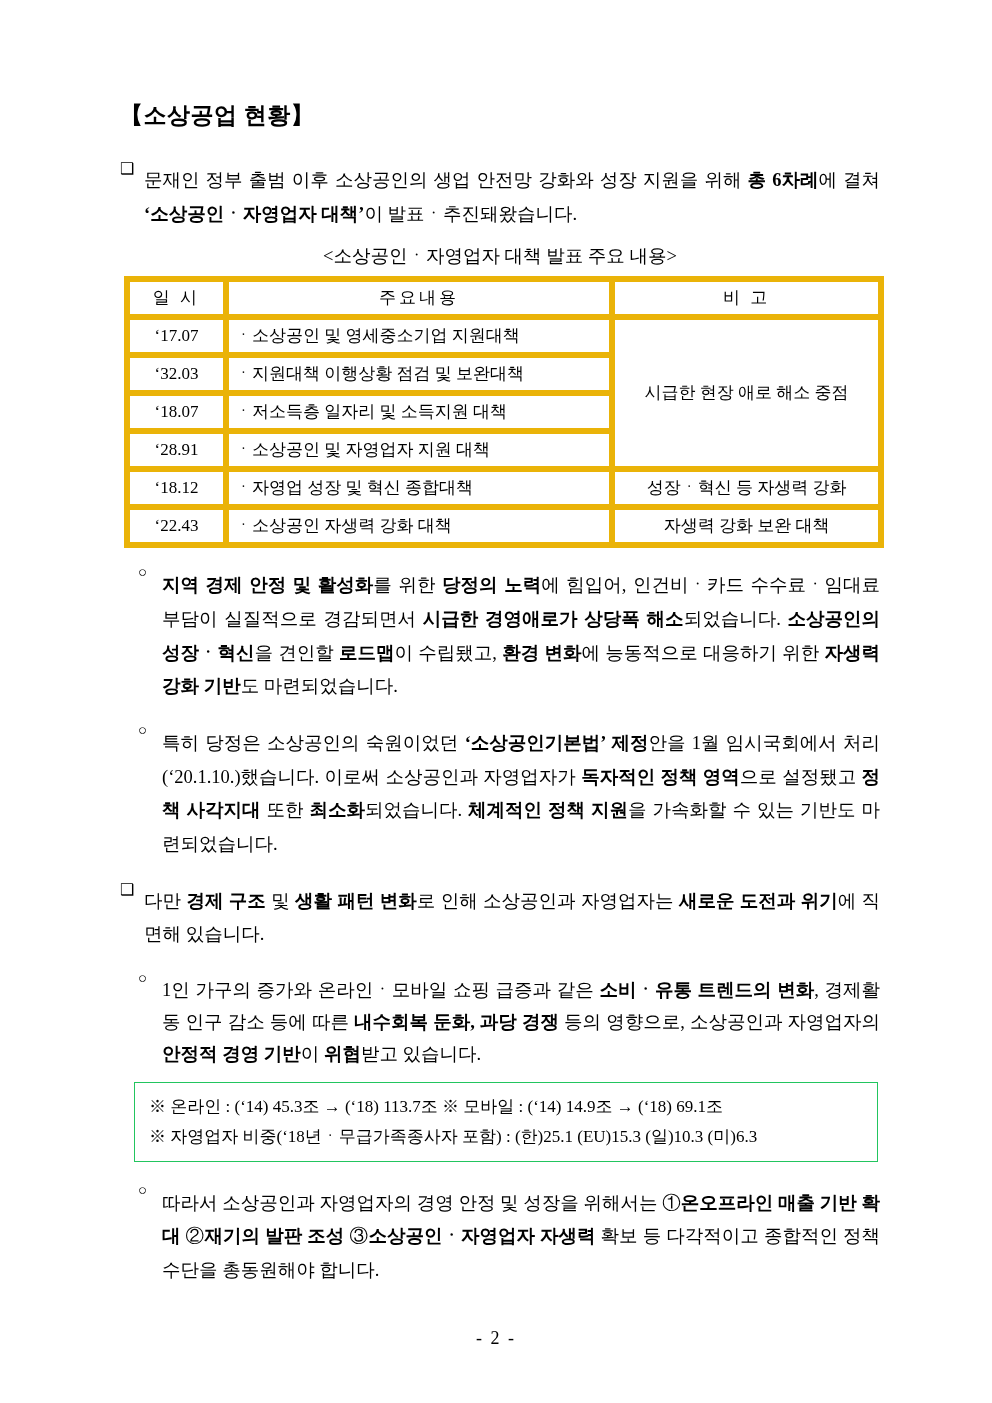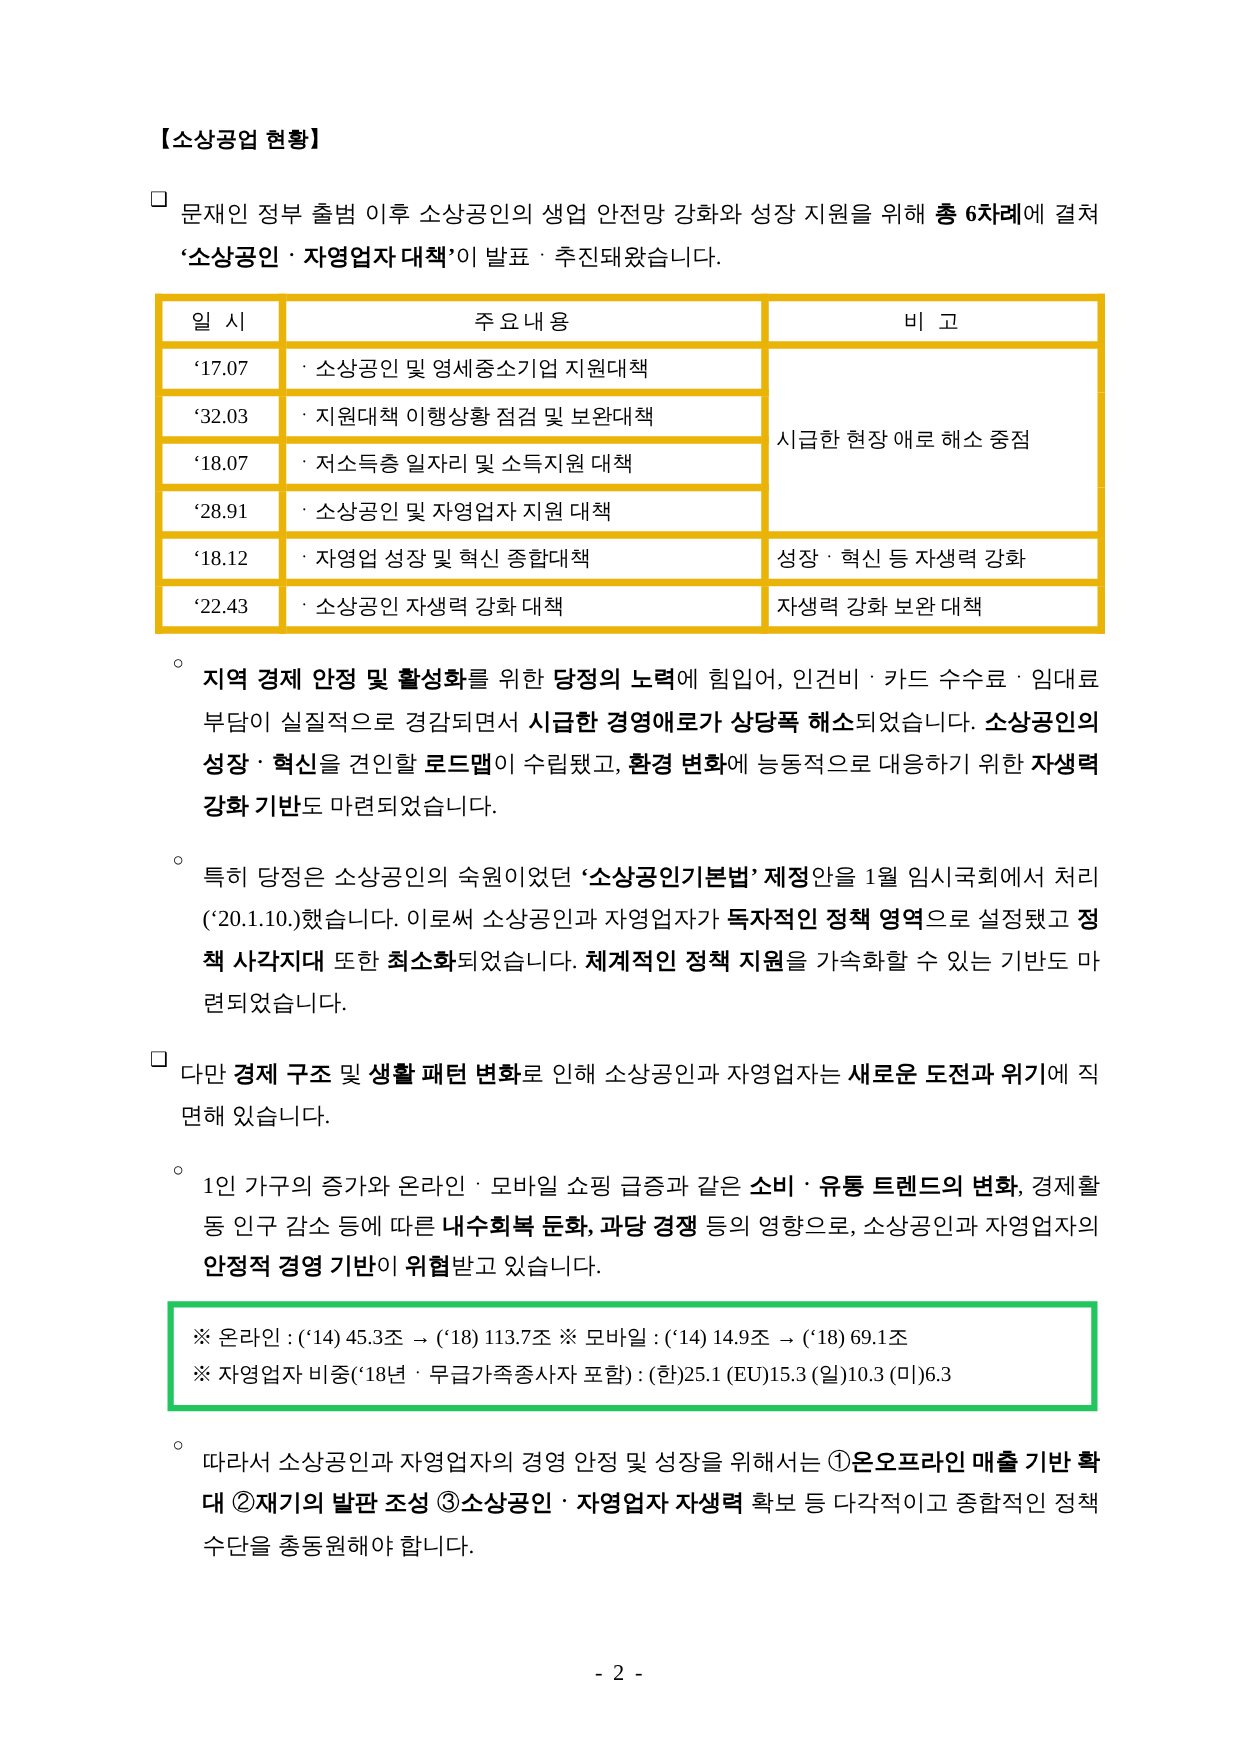--- a/index.html
+++ b/index.html
@@ -16,21 +16,21 @@
     overflow: hidden;
   }
   .page {
     position: relative;
     width: 992px;
     height: 1403px;
     box-sizing: border-box;
     padding: 100px 112px 0 120px;
   }
   .doc-title {
-    font-size: 17px;
+    font-size: 23px;
     font-weight: bold;
     letter-spacing: 0.5px;
     margin: 0 0 22px 0;
   }
   .block {
     margin-bottom: 12px;
   }
   .para {
     display: flex;
     align-items: flex-start;
@@ -78,23 +78,24 @@
   td.col-date {
     width: 84px;
     text-align: center;
     white-space: nowrap;
   }
   td.col-main {
     width: 400px;
   }
   td.col-note {
     width: 272px;
+    text-align: center;
   }
   .note-box {
-    border: 5px solid #22c55e;
+    border: 1px solid #22c55e;
     padding: 9px 14px 10px 14px;
     margin: 12px 2px 14px 14px;
     font-size: 17px;
     line-height: 1.72;
   }
   .note-box div {
     white-space: nowrap;
   }
   .footer {
     position: absolute;
@@ -115,20 +116,21 @@
 
   <h1 class="doc-title">【소상공업 현황】</h1>
 
   <div class="block">
     <div class="para">
       <span class="marker">❑</span>
       <span class="ptext">문재인 정부 출범 이후 소상공인의 생업 안전망 강화와 성장 지원을 위해 <b>총 6차례</b>에 결쳐 <b>‘소상공인ㆍ자영업자 대책’</b>이 발표ㆍ추진돼왔습니다.</span>
     </div>
   </div>
 
+  <div class="center">&lt;소상공인ㆍ자영업자 대책 발표 주요 내용&gt;</div>
 
   <table class="main-table">
     <tbody>
       <tr>
         <td class="col-date hd">일 시</td>
         <td class="col-main hd">주요내용</td>
         <td class="col-note hd">비 고</td>
       </tr>
       <tr>
         <td class="col-date">‘17.07</td>

